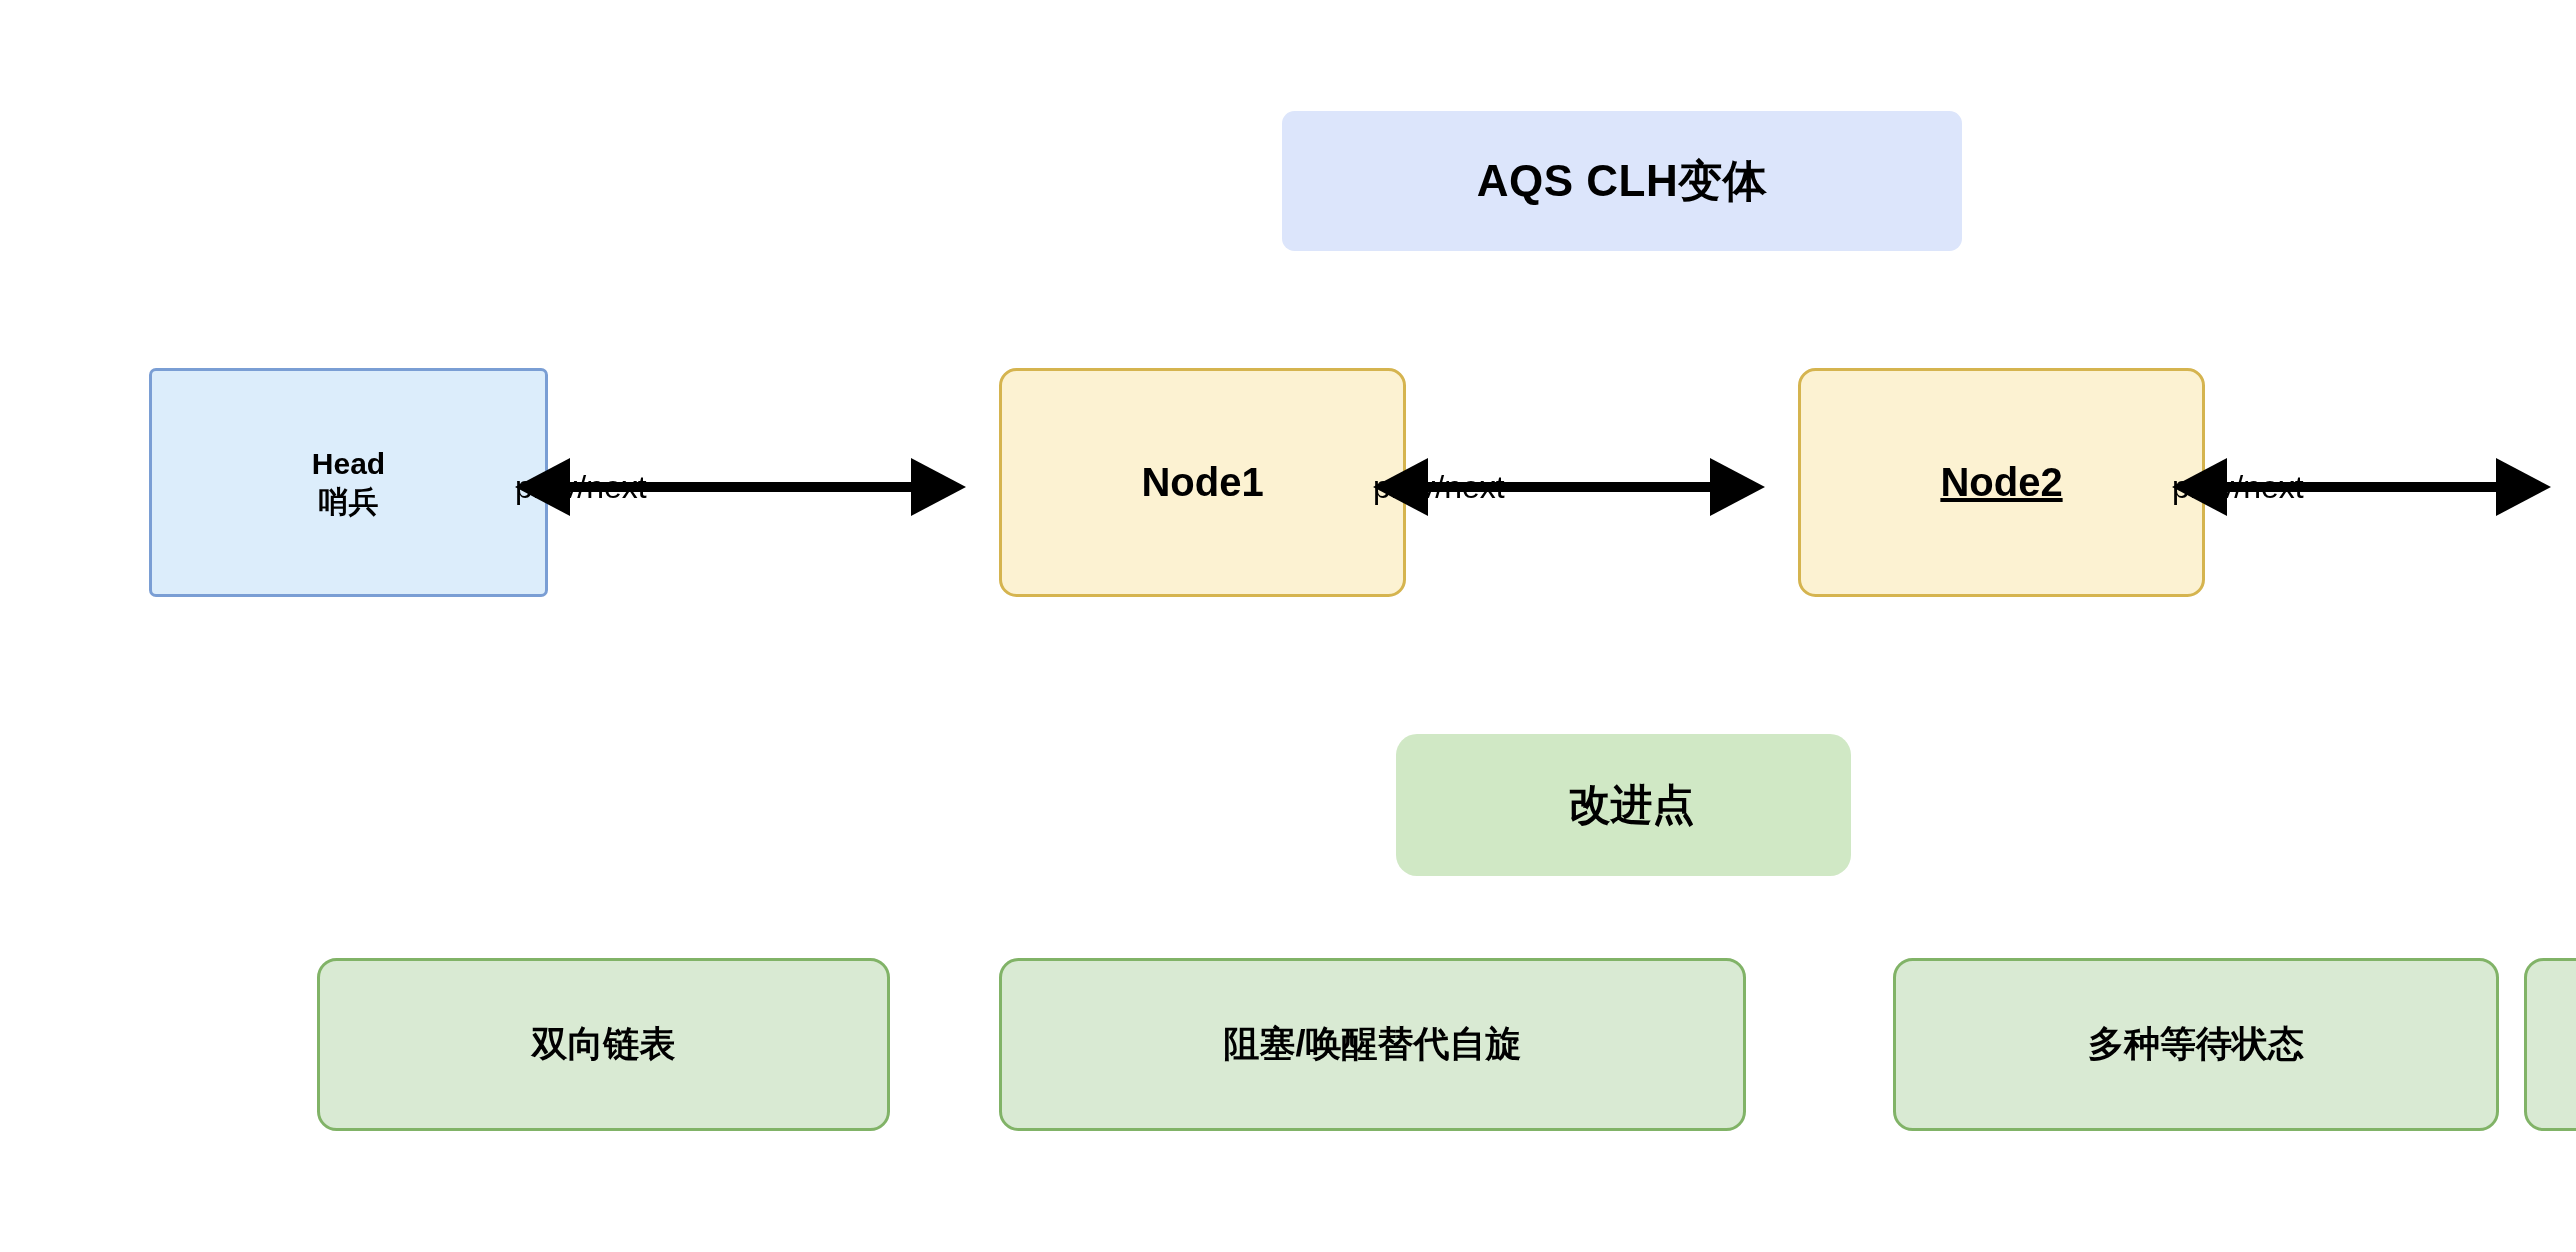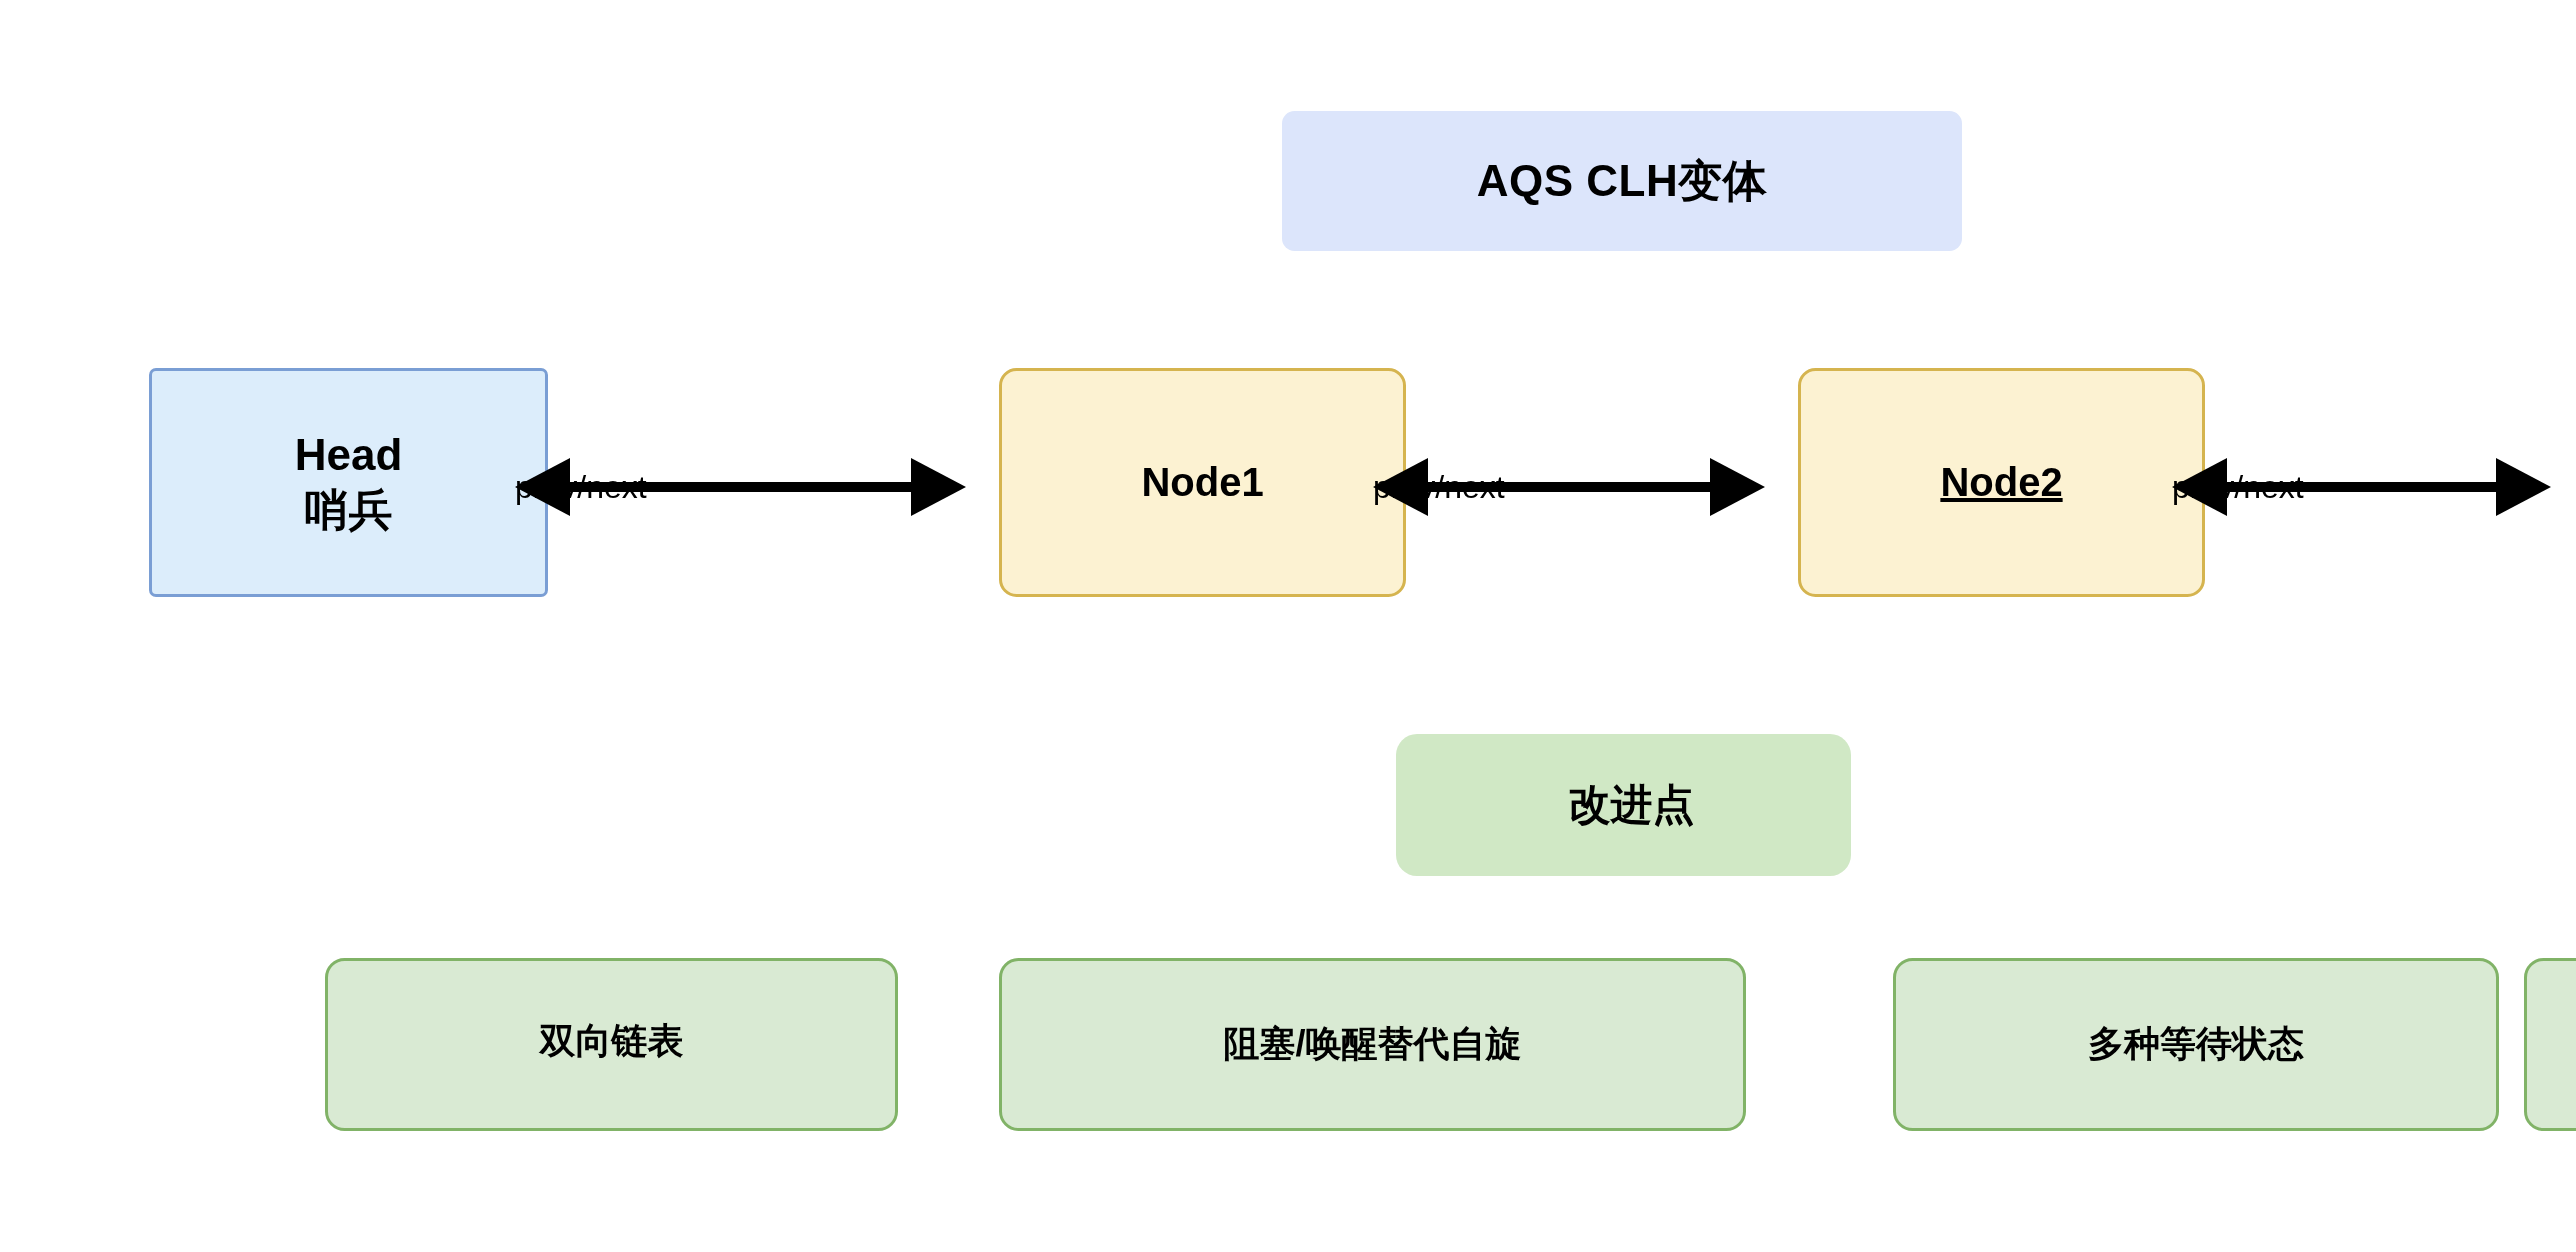--- a/index.html
+++ b/index.html
@@ -46,21 +46,21 @@
     letter-spacing: 0.5px;
   }
 
   
   .node-head, .node-tail {
     top: 368px;
     height: 229px;
     background: #dcedfb;
     border: 3.6px solid #7a9ed4;
     border-radius: 7px;
-    font-size: 44px;
+    font-size: 30px;
   }
   .node-head { left: 116px;  width: 399px; }
   .node-tail { left: 2550px; width: 402px; }
 
   .node-mid {
     top: 368px;
     height: 229px;
     background: #fcf2d2;
     border: 3.6px solid #d5b44f;
     border-radius: 17.5px;
@@ -135,21 +135,21 @@
 
   
   .improve-card {
     top: 958px;
     height: 173px;
     background: #d9ead3;
     border: 3.6px solid #81b367;
     border-radius: 19.6px;
     font-size: 36px;
   }
-  .card-0 { left: 292px;  width: 573px; font-family: Liberation Mono, monospace; }
+  .card-0 { left: 284px;  width: 573px; }
   .card-1 { left: 966px; width: 747px; }
   .card-2 { left: 1860px; width: 606px; }
   .card-3 { left: 2491px; width: 461px; }
 </style>
 </head>
 <body>
 
 <div id="canvas">
 
   <div class="box title-box">

